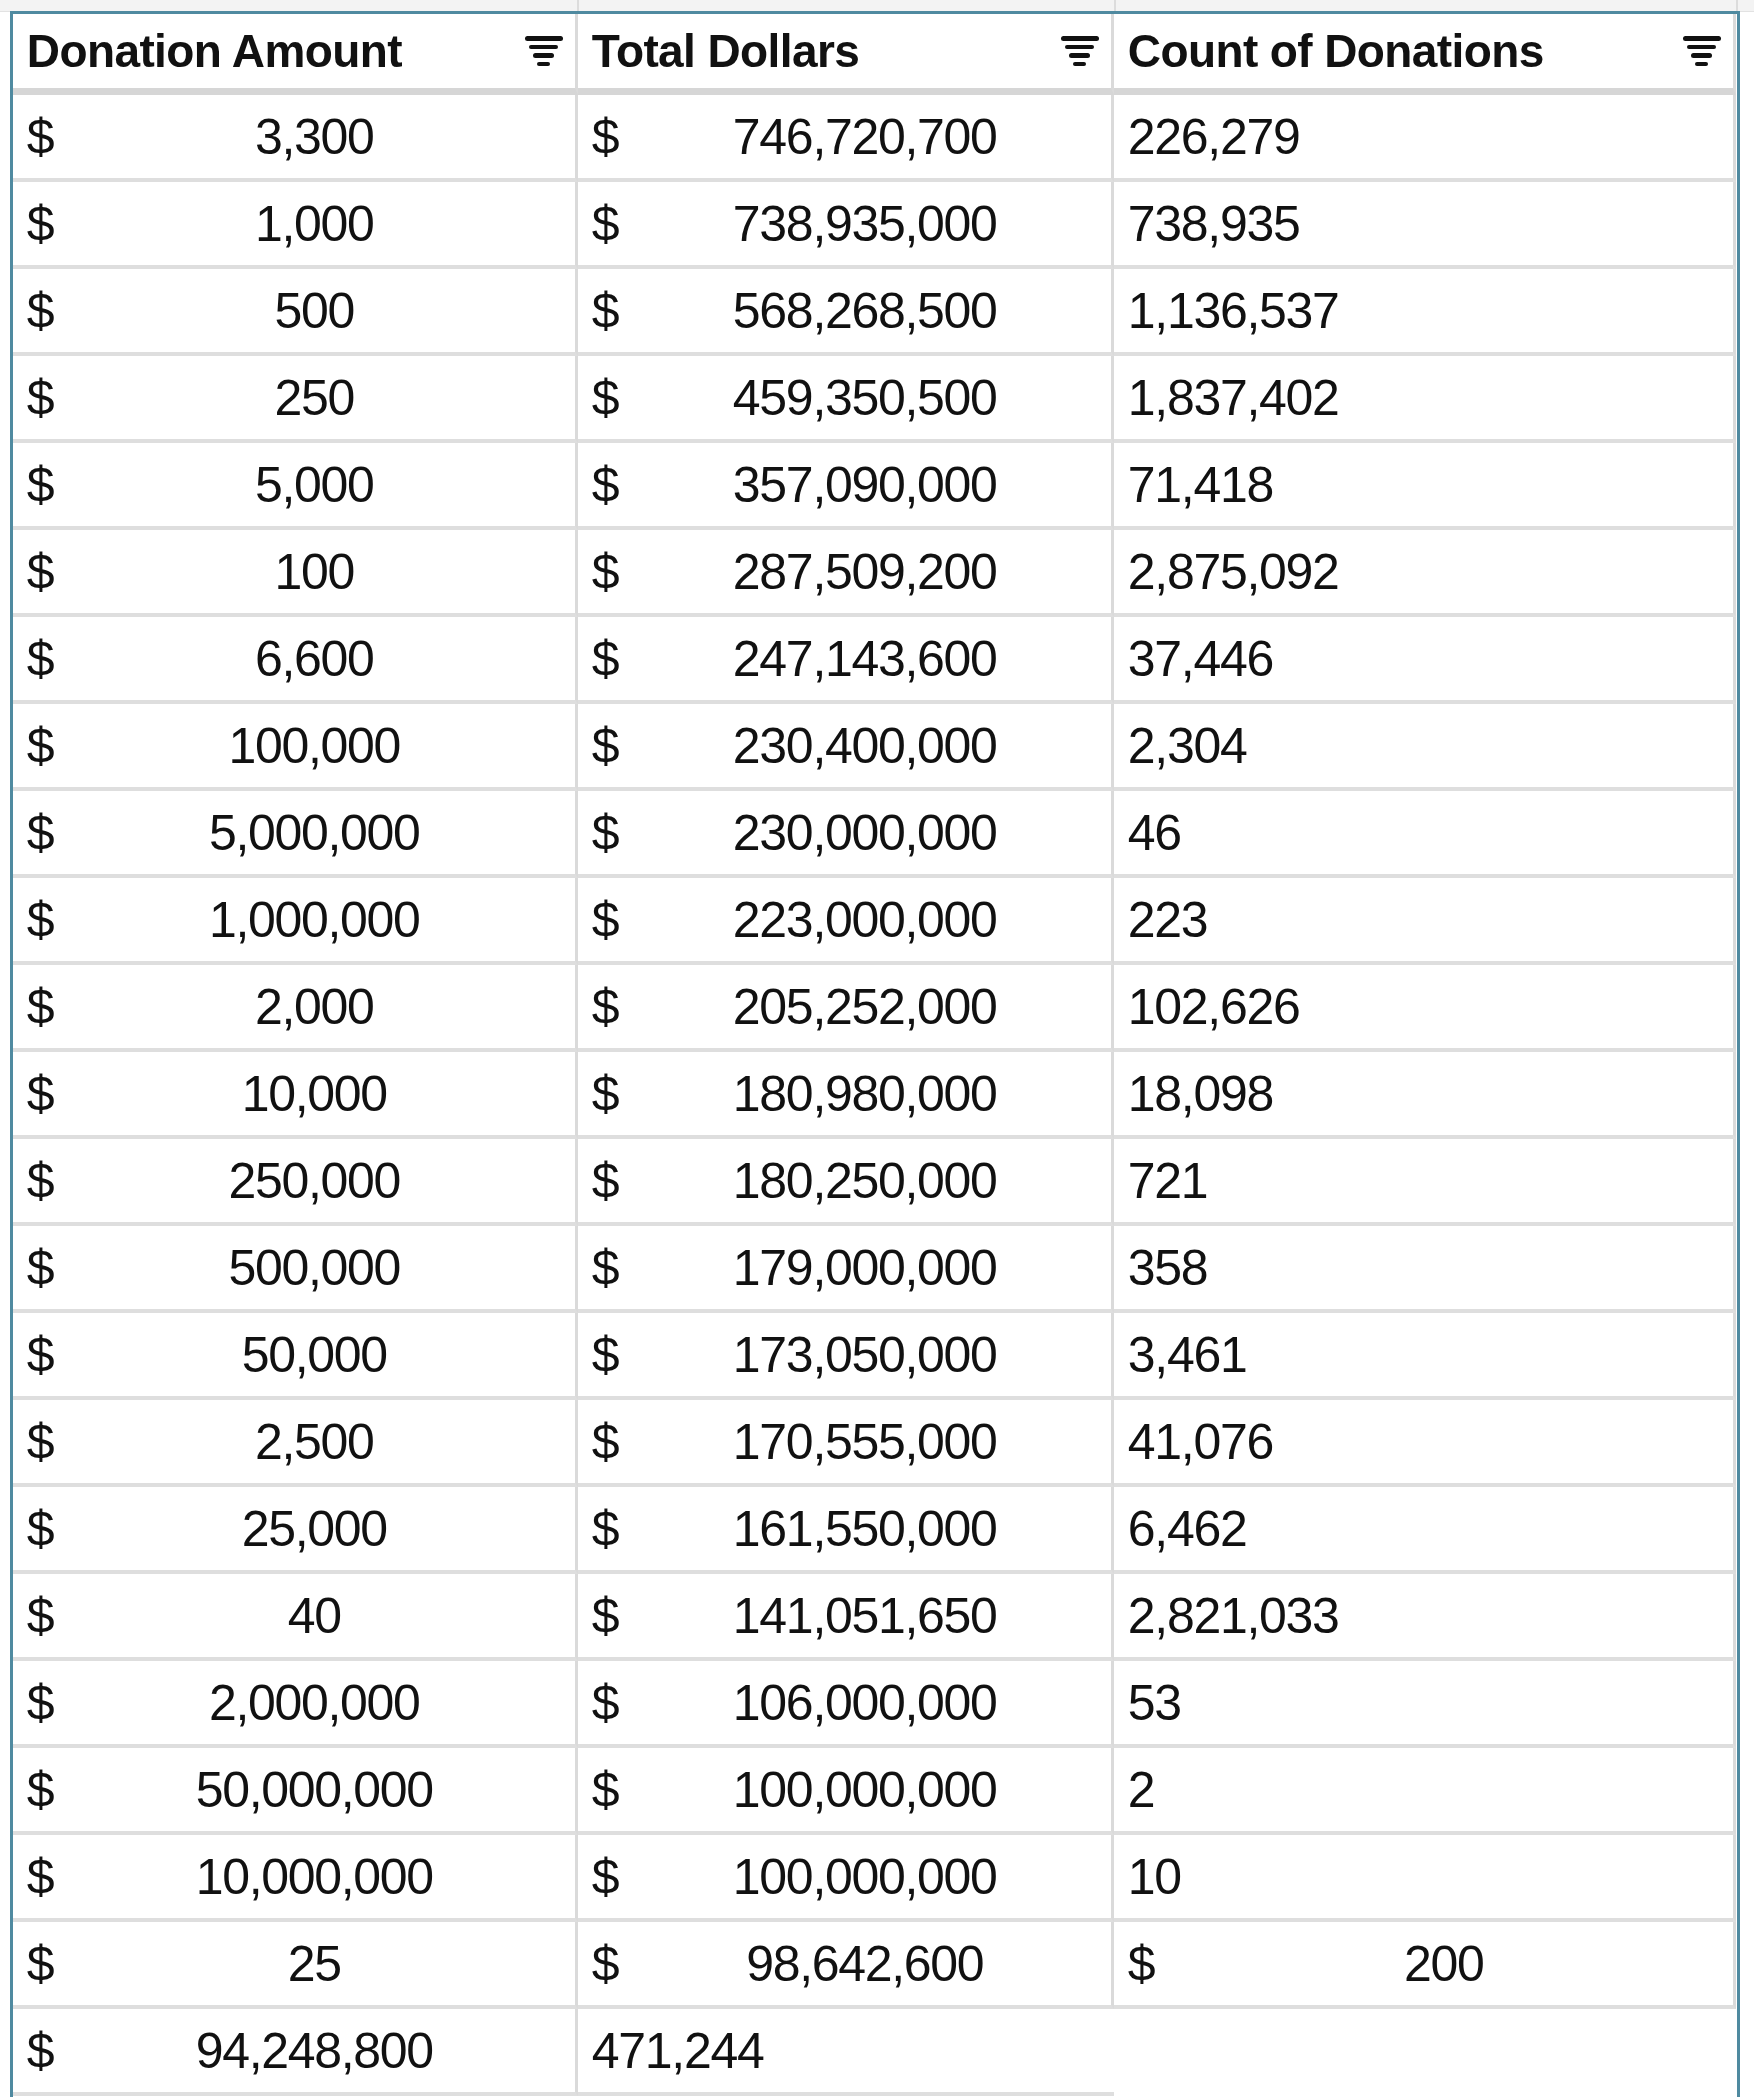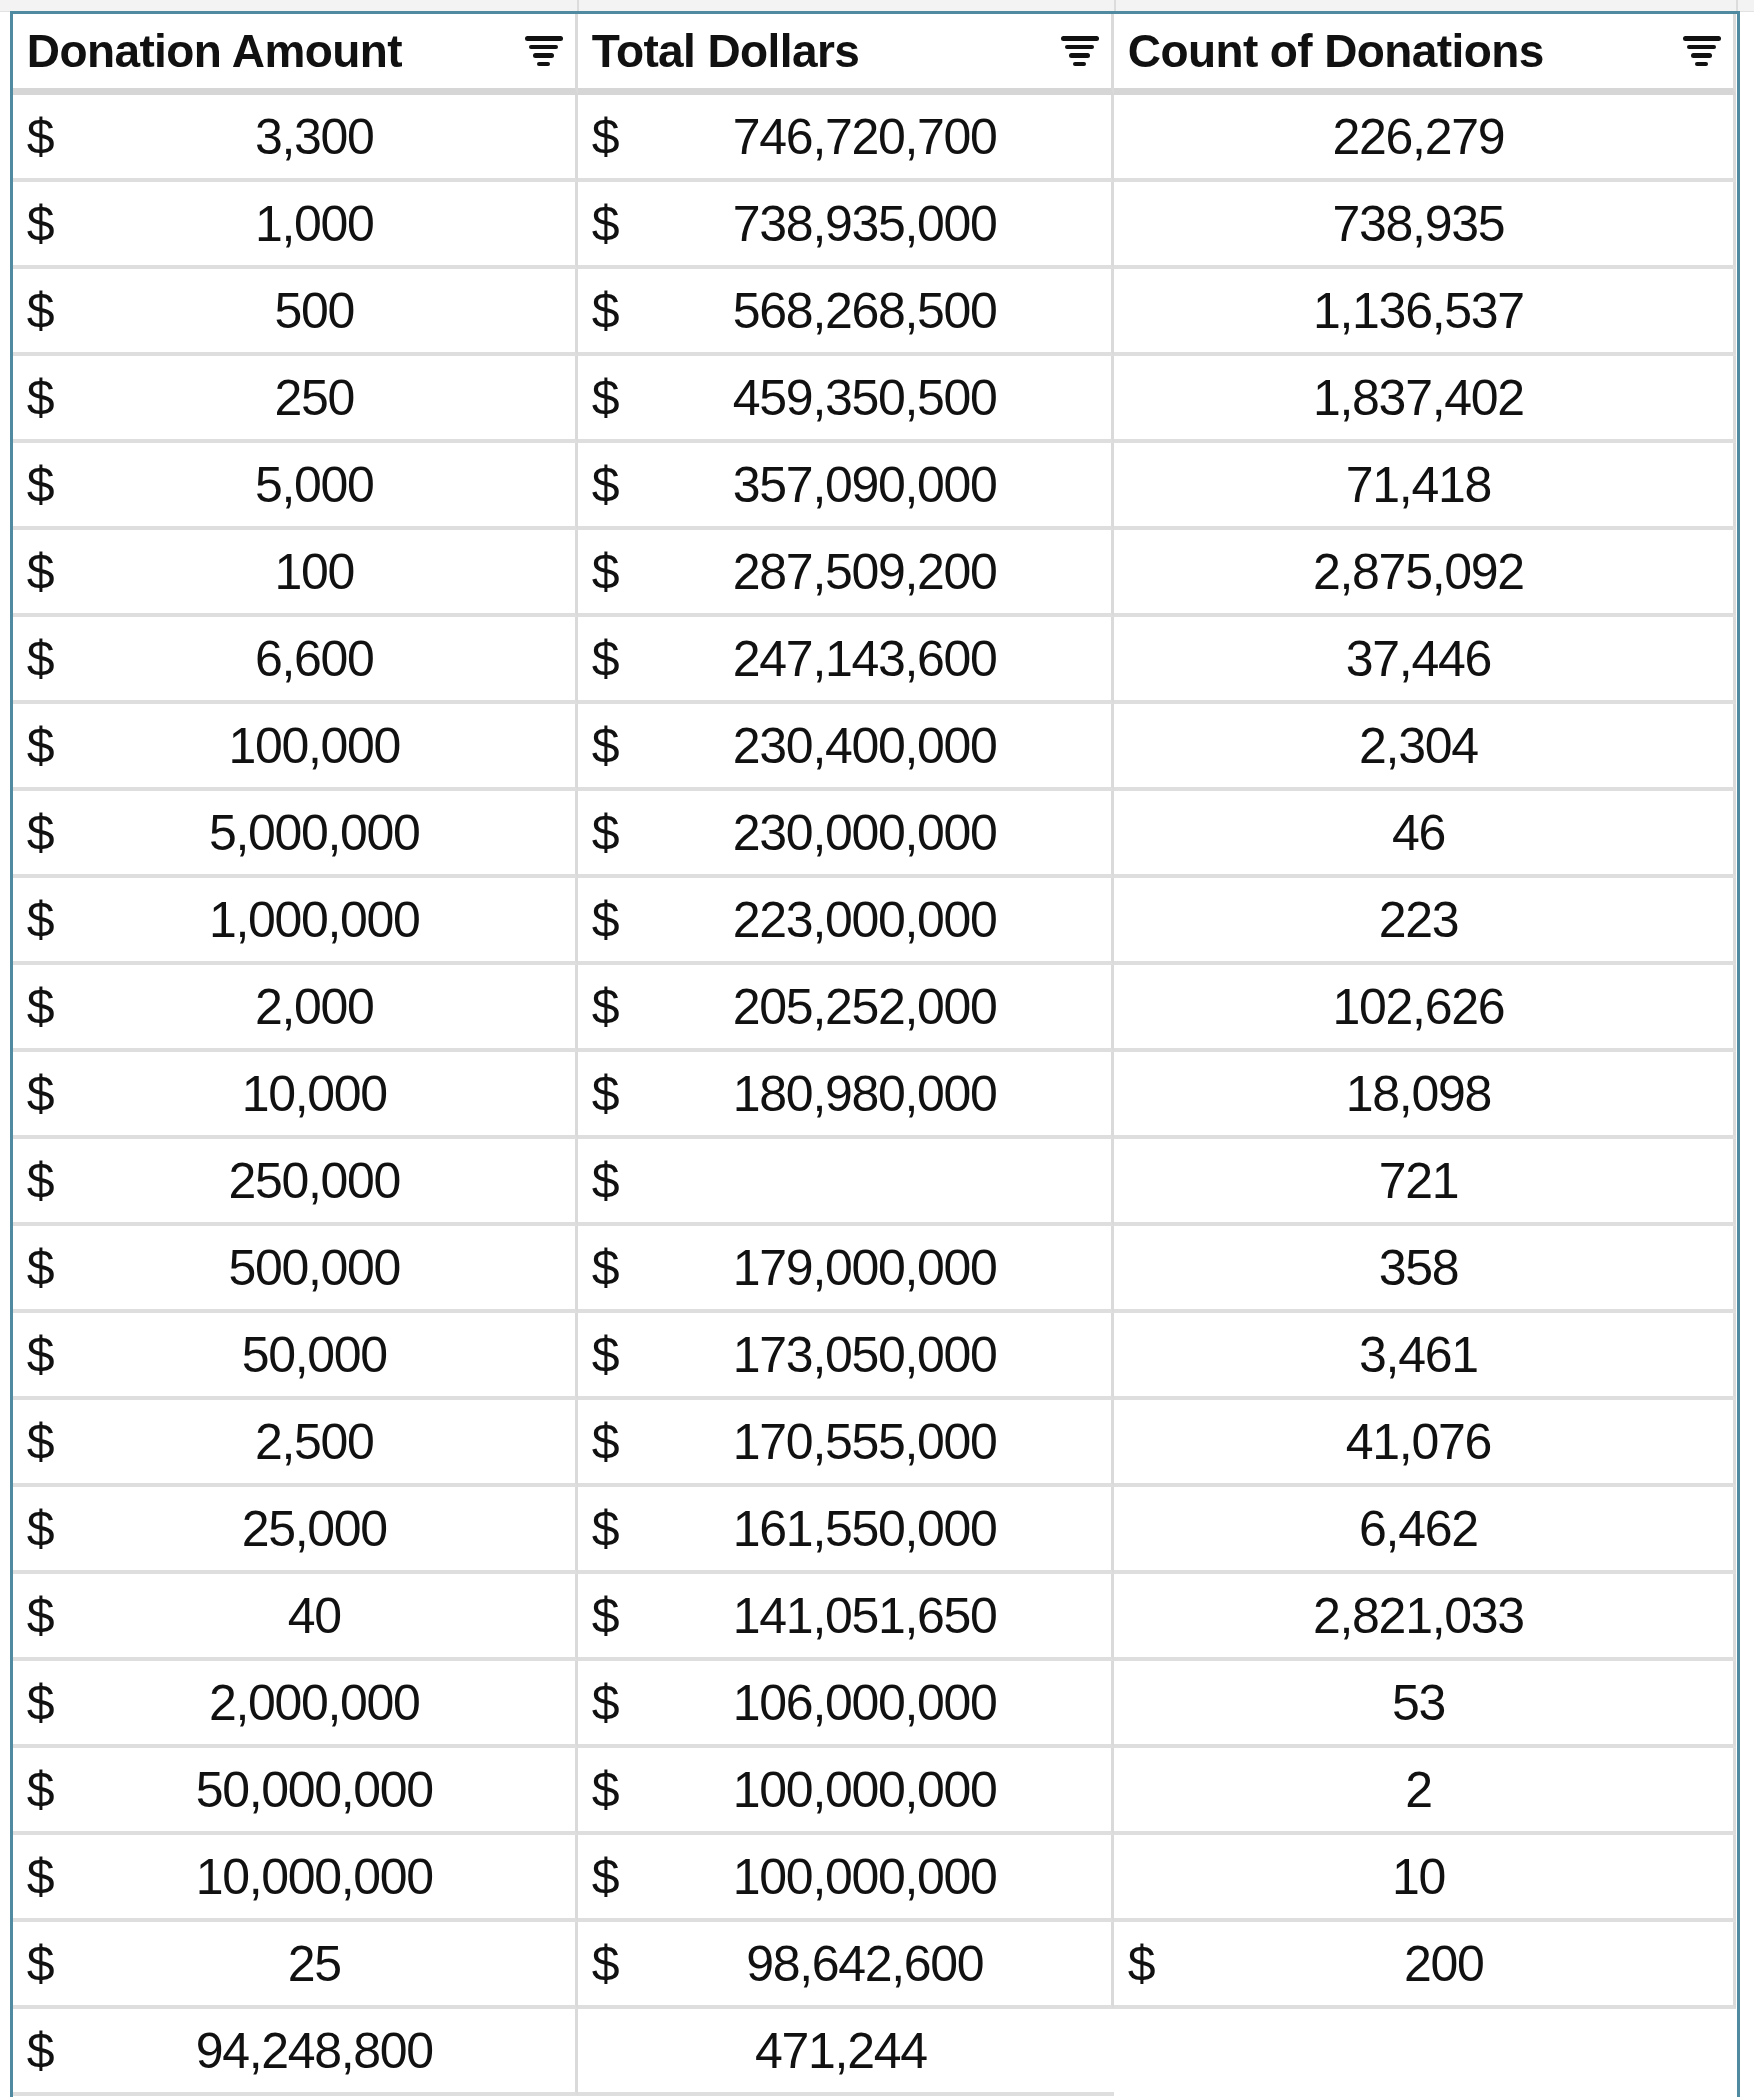--- a/index.html
+++ b/index.html
@@ -92,21 +92,21 @@
       align-items: center;
       font-size: 50px;
       letter-spacing: -1.3px;
       padding: 0 11.3px 0 13.8px;
       white-space: nowrap;
       background: #fff;
     }
     .cell:last-child { border-right: none; }
     .cell.currency .sym { width: 38px; }
     .cell.currency .val { flex: 1; text-align: center; }
-    .cell.count { justify-content: center; padding-right: 24px; }
+    .cell.count { justify-content: flex-start; padding-right: 24px; }
   </style>
 </head>
 <body>
 
 <div class="top-strip">
   <div class="tick" style="left:577px"></div>
   <div class="tick" style="left:1114px"></div>
   <div class="tick" style="left:1736px"></div>
 </div>
 
@@ -270,20 +270,21 @@
       </div>
       <div class="cell count">
         <span class="val">18,098</span>
       </div>
       <div class="cell currency">
         <span class="sym">$</span>
         <span class="val">250,000</span>
       </div>
       <div class="cell currency">
         <span class="sym">$</span>
+        <span class="val">180,250,000</span>
       </div>
       <div class="cell count">
         <span class="val">721</span>
       </div>
       <div class="cell currency">
         <span class="sym">$</span>
         <span class="val">500,000</span>
       </div>
       <div class="cell currency">
         <span class="sym">$</span>

